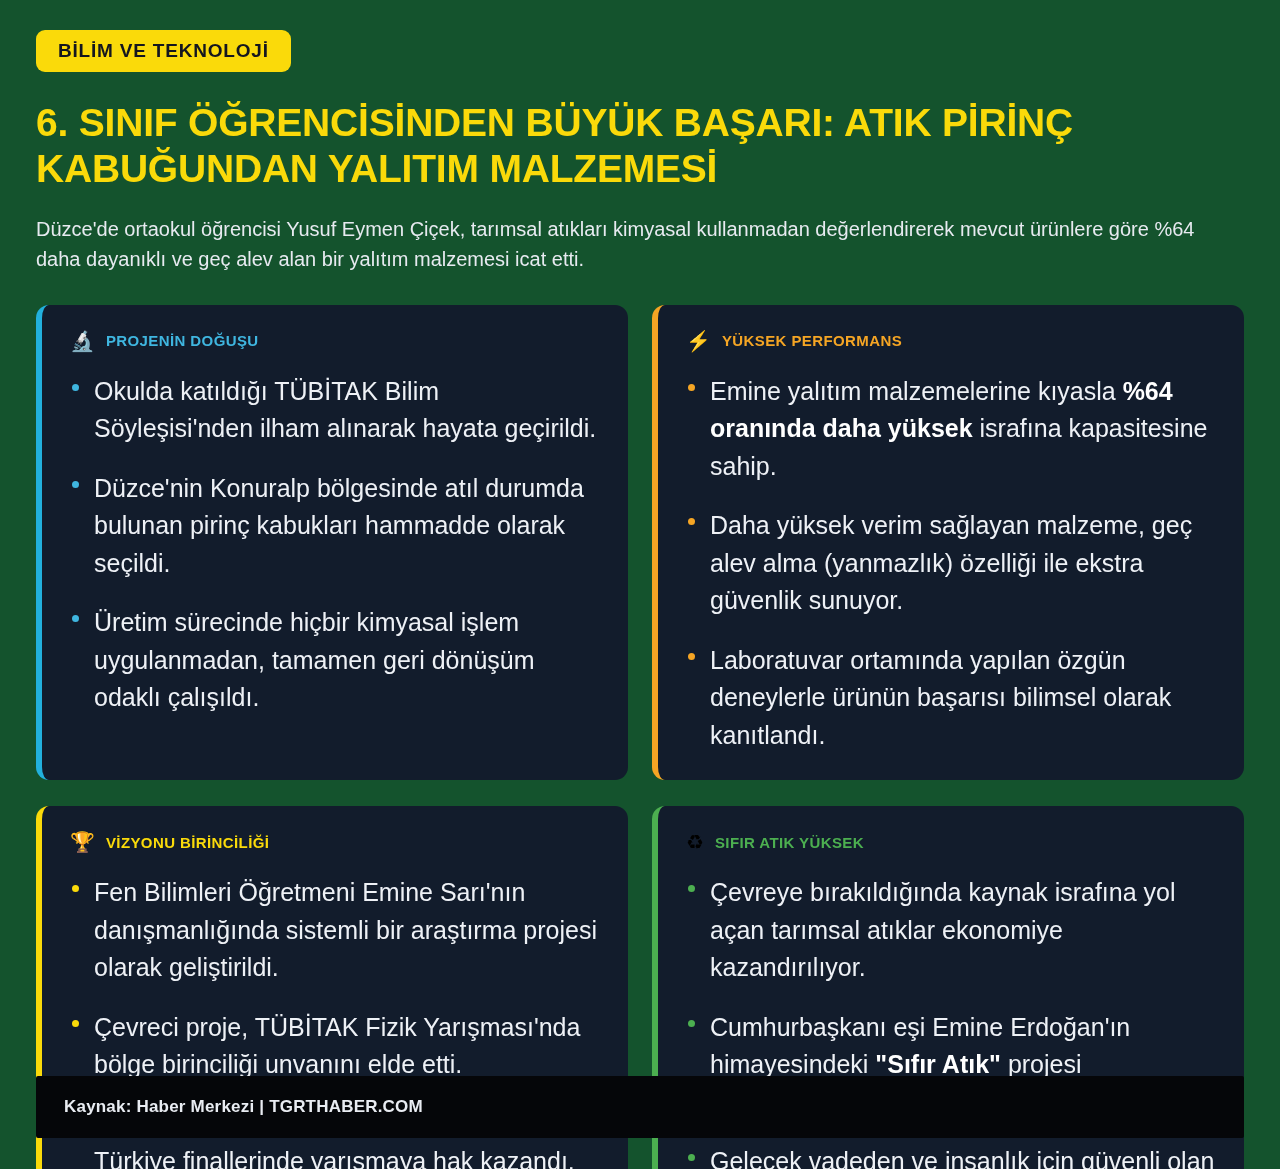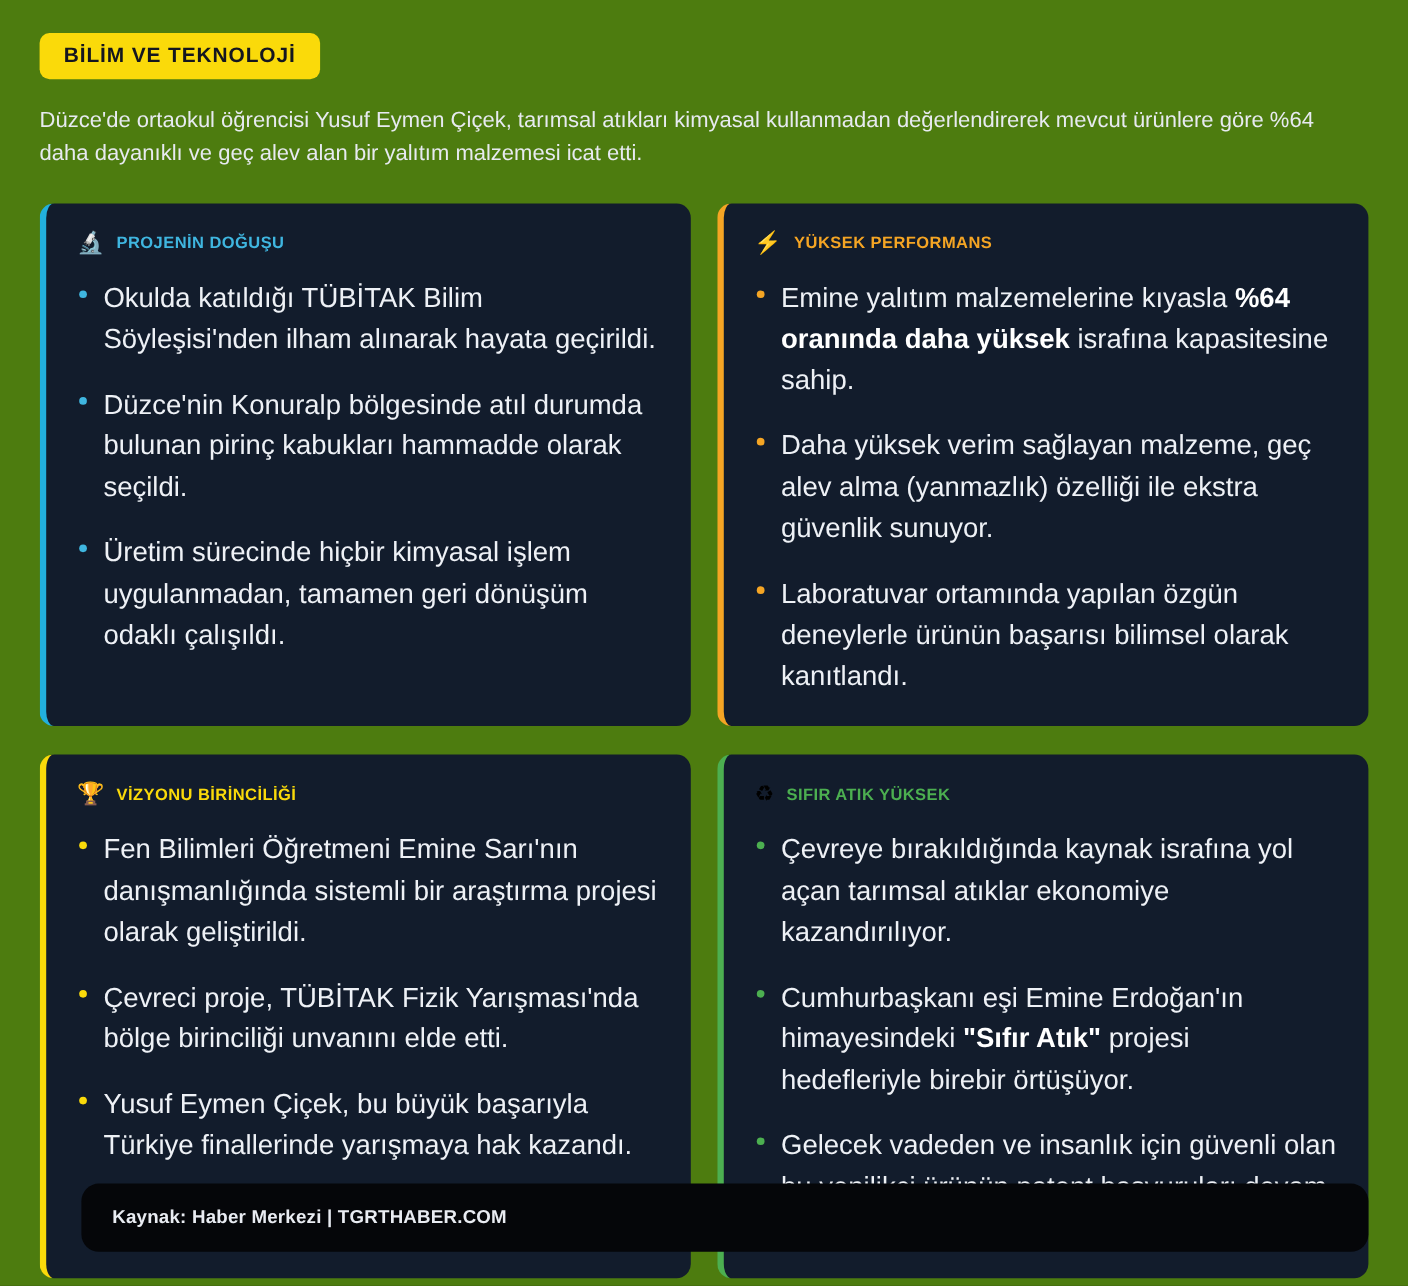--- a/index.html
+++ b/index.html
@@ -9,21 +9,21 @@
     width: 1280px;
     height: 1169px;
     background: #0d111d;
     font-family: "Liberation Sans", sans-serif;
     -webkit-font-smoothing: antialiased;
   }
 
   .page {
     width: 1280px;
     height: 1169px;
-    background: #4d7c0f;
+    background: #14532d;
     padding: 30px 36px 0 36px;
     position: relative;
     overflow: hidden;
   }
 
   
   .badge {
     display: inline-block;
     background: #fada0a;
     color: #14161f;
@@ -129,41 +129,41 @@
   ul.bullets b { font-weight: bold; color: #ffffff; }
 
   
   .footer {
     position: absolute;
     left: 36px;
     right: 36px;
     bottom: 31px;
     height: 62px;
     background: #050609;
-    border-radius: 16px;
+    border-radius: 2px;
     display: flex;
     align-items: center;
     padding: 0 28px;
-    margin-left: 38px;
   }
 
   .footer-text {
     color: #e9ecf2;
     font-size: 17px;
     font-weight: bold;
     letter-spacing: 0.2px;
   }
 </style>
 </head>
 <body>
 
 <div class="page">
 
   <div class="badge">BİLİM VE TEKNOLOJİ</div>
 
+  <h1 class="headline">6. SINIF ÖĞRENCİSİNDEN BÜYÜK BAŞARI: ATIK PİRİNÇ KABUĞUNDAN YALITIM MALZEMESİ</h1>
 
   <p class="subtitle">Düzce'de ortaokul öğrencisi Yusuf Eymen Çiçek, tarımsal atıkları kimyasal kullanmadan değerlendirerek mevcut ürünlere göre %64 daha dayanıklı ve geç alev alan bir yalıtım malzemesi icat etti.</p>
 
   <div class="grid">
 
     <div class="card card-c1">
       <div class="card-head">
         <span class="card-icon">🔬</span>
         <span class="card-title t-c1">PROJENİN DOĞUŞU</span>
       </div>

